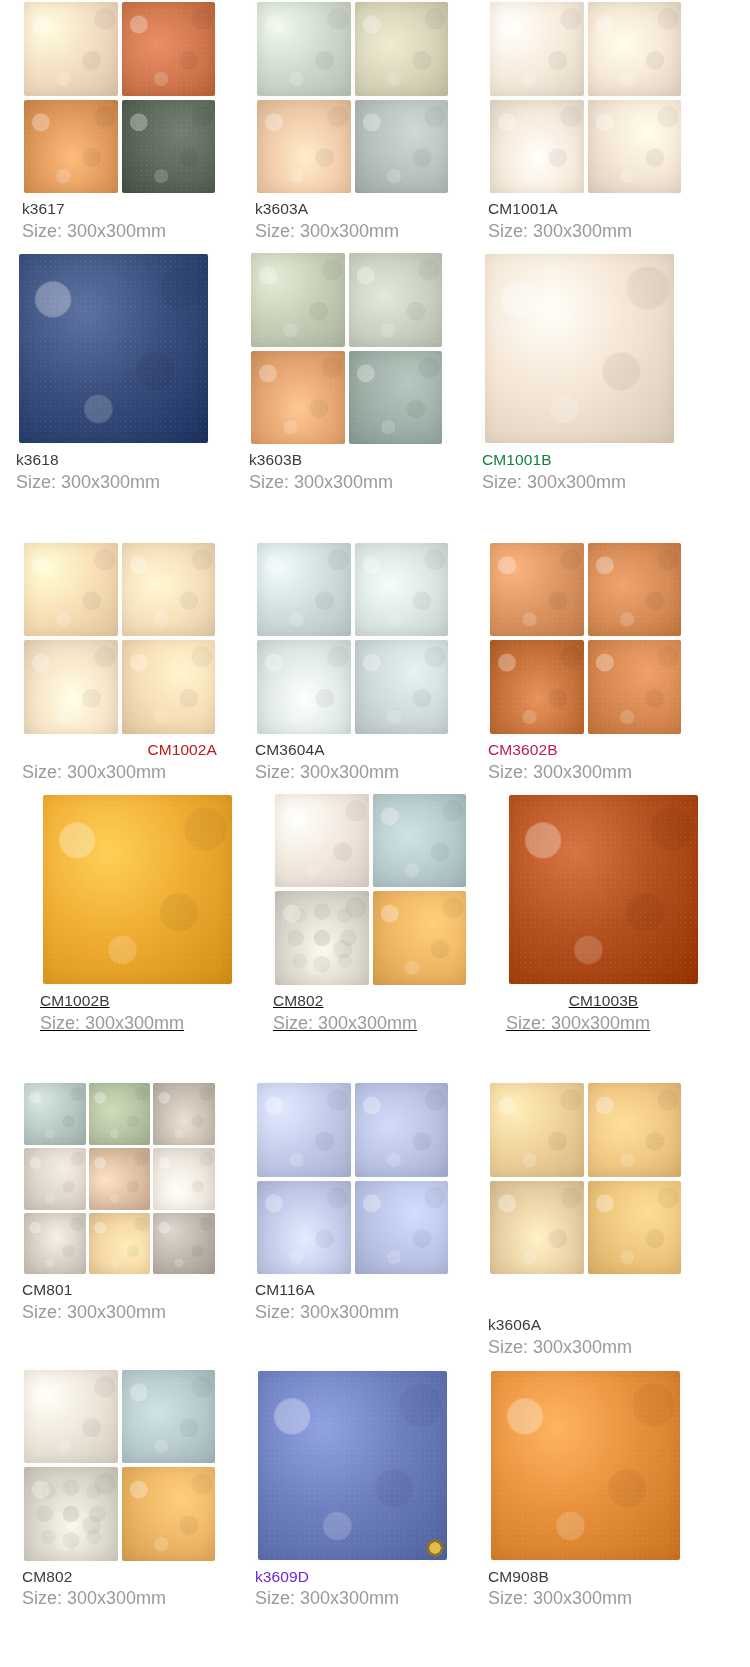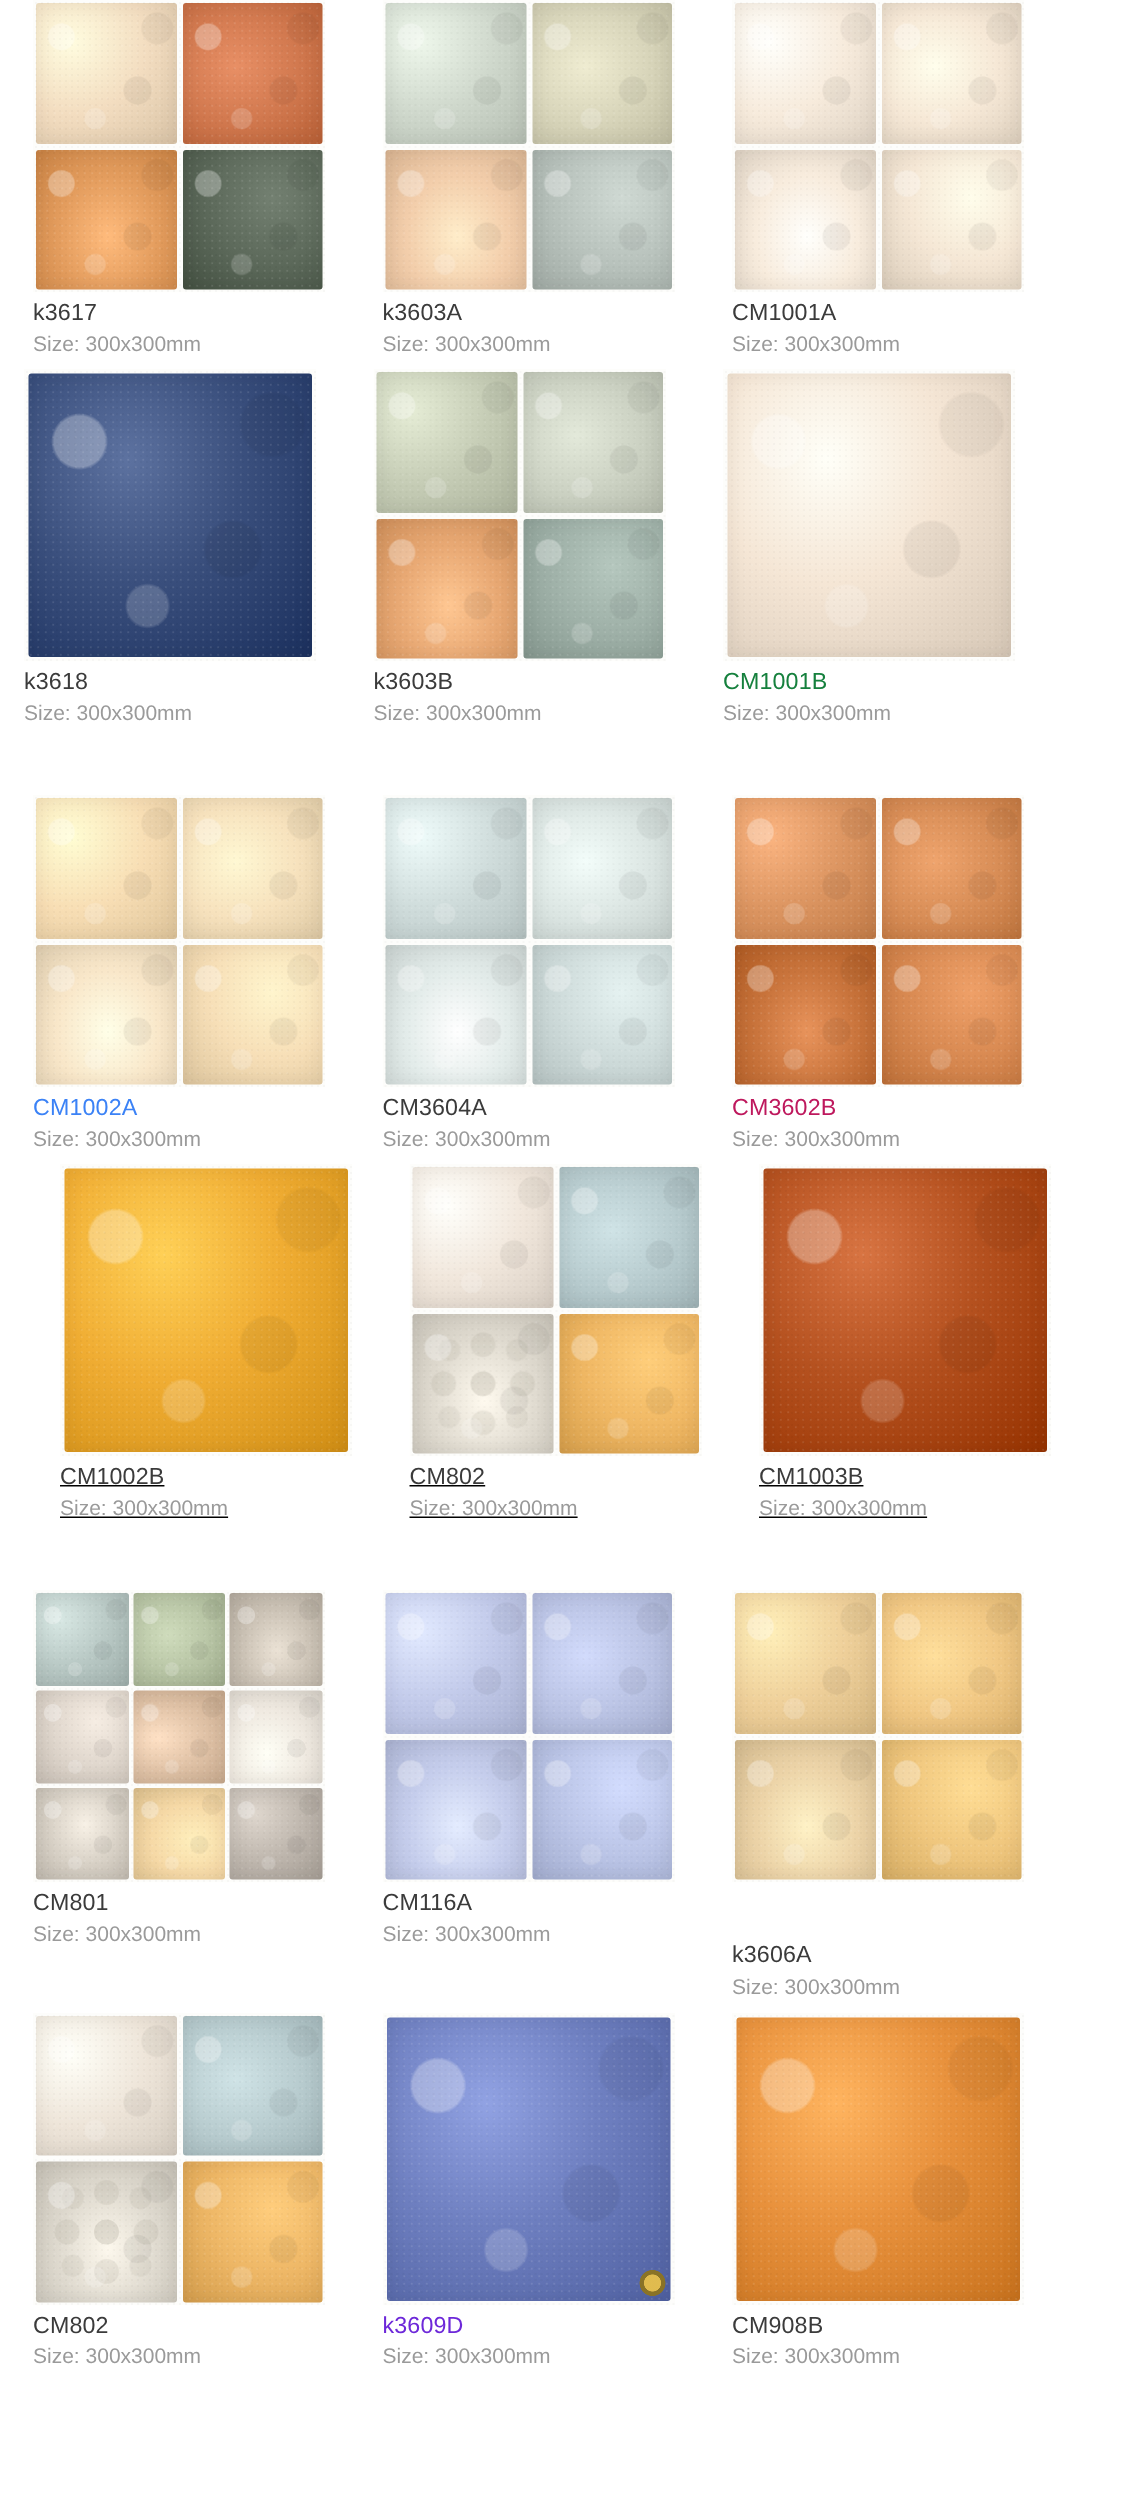--- a/index.html
+++ b/index.html
@@ -18,21 +18,21 @@
 
   .tile-img{
     width:195px;height:195px;position:relative;overflow:hidden;
     background:#ffffff;
   }
   .tile-name{
     font-size:15.5px;color:#3b3b3b;line-height:1.35;
     margin-top:4px;letter-spacing:0.1px;white-space:nowrap;
   }
   .tile-size{
-    font-size:14px;color:#9a9a9a;line-height:1.3;white-space:nowrap;
+    font-size:18px;color:#9a9a9a;line-height:1.3;white-space:nowrap;
   }
 
   
   .grid2{
     position:absolute;inset:0;display:grid;
     grid-template-columns:1fr 1fr;grid-template-rows:1fr 1fr;
     gap:4px;padding:2px;box-sizing:border-box;background:#fdfdfb;
   }
   .grid3{
     position:absolute;inset:0;display:grid;
@@ -189,21 +189,21 @@
             <div class="card-inner">
               <div class="tile-img">
                 <div class="grid2">
                   <div class="sq" style="background: radial-gradient(at 25% 28%, rgb(255, 253, 211) 0%, rgb(248, 222, 180) 50%, rgb(222, 196, 154) 100%);"></div>
                   <div class="sq" style="background: radial-gradient(at 38% 45%, rgb(255, 248, 211) 0%, rgb(247, 226, 189) 50%, rgb(221, 200, 163) 100%);"></div>
                   <div class="sq" style="background: radial-gradient(at 51% 62%, rgb(255, 255, 232) 0%, rgb(249, 231, 201) 50%, rgb(223, 205, 175) 100%);"></div>
                   <div class="sq" style="background: radial-gradient(at 64% 34%, rgb(255, 245, 205) 0%, rgb(247, 223, 183) 50%, rgb(221, 197, 157) 100%);"></div>
                 </div>
                 <div class="grain"></div>
               </div>
-              <div class="tile-name" style="color: #3b82f6;">CM1002A</div>
+              <div class="tile-name" style="color: #b91c1c; text-align: right;">CM1002A</div>
               <div class="tile-size" style="color: rgb(154, 154, 154);">Size: 300x300mm</div>
             </div>
           </div>
           <div class="card">
             <div class="card-inner">
               <div class="tile-img">
                 <div class="grid2">
                   <div class="sq" style="background: radial-gradient(at 25% 28%, rgb(238, 251, 250) 0%, rgb(207, 220, 219) 50%, rgb(181, 194, 193) 100%);"></div>
                   <div class="sq" style="background: radial-gradient(at 38% 45%, rgb(243, 253, 250) 0%, rgb(221, 231, 228) 50%, rgb(195, 205, 202) 100%);"></div>
                   <div class="sq" style="background: radial-gradient(at 51% 62%, rgb(255, 255, 255) 0%, rgb(227, 236, 234) 50%, rgb(201, 210, 208) 100%);"></div>
@@ -262,21 +262,21 @@
             </div>
           </div>
           <div class="card">
             <div class="card-inner">
               <div class="tile-img">
                 <div class="grid1">
                   <div class="sq full" style="background: radial-gradient(at 35% 30%, rgb(216, 116, 66) 0%, rgb(181, 81, 31) 45%, rgb(150, 50, 0) 100%);"></div>
                 </div>
                 <div class="grain"></div>
               </div>
-              <div class="tile-name" style="color: rgb(59, 59, 59);">CM1003B</div>
+              <div class="tile-name" style="color: rgb(59, 59, 59); text-align: center;">CM1003B</div>
               <div class="tile-size" style="color: rgb(154, 154, 154);">Size: 300x300mm</div>
             </div>
           </div>
         </div>
       </div>
       <div class="grid-group" style="margin-bottom: 0px;">
         <div class="row" style="margin-bottom: 8px; padding-left: 22px;">
           <div class="card">
             <div class="card-inner">
               <div class="tile-img">

